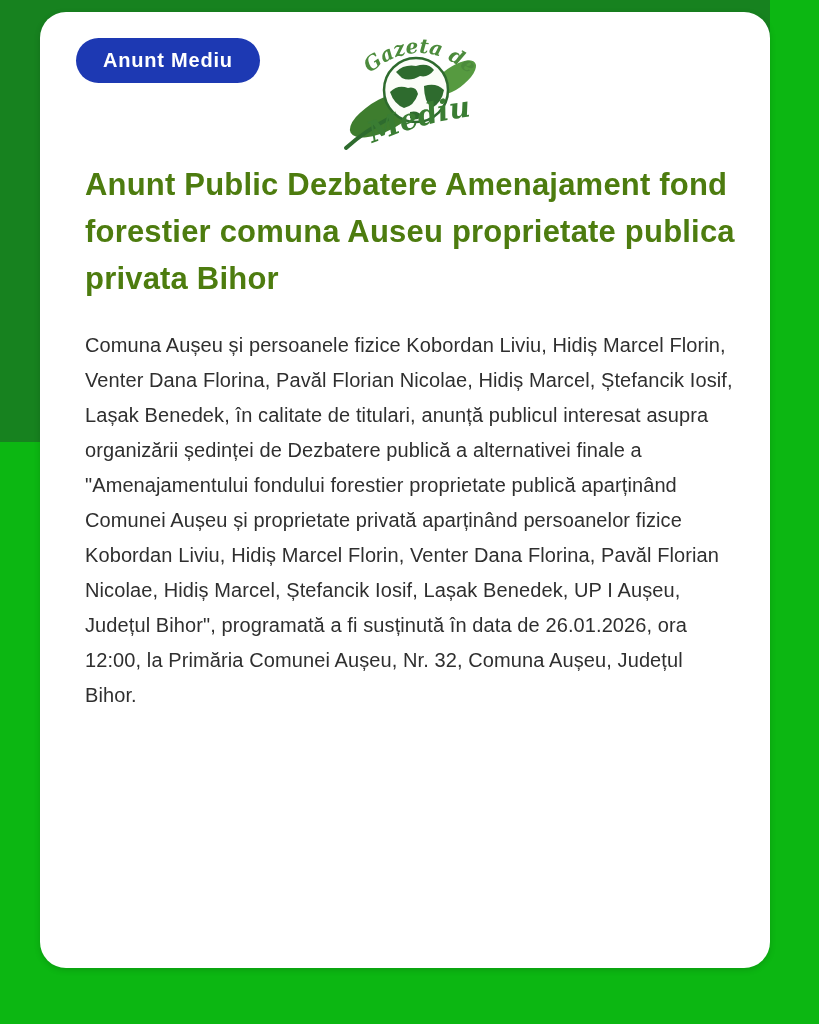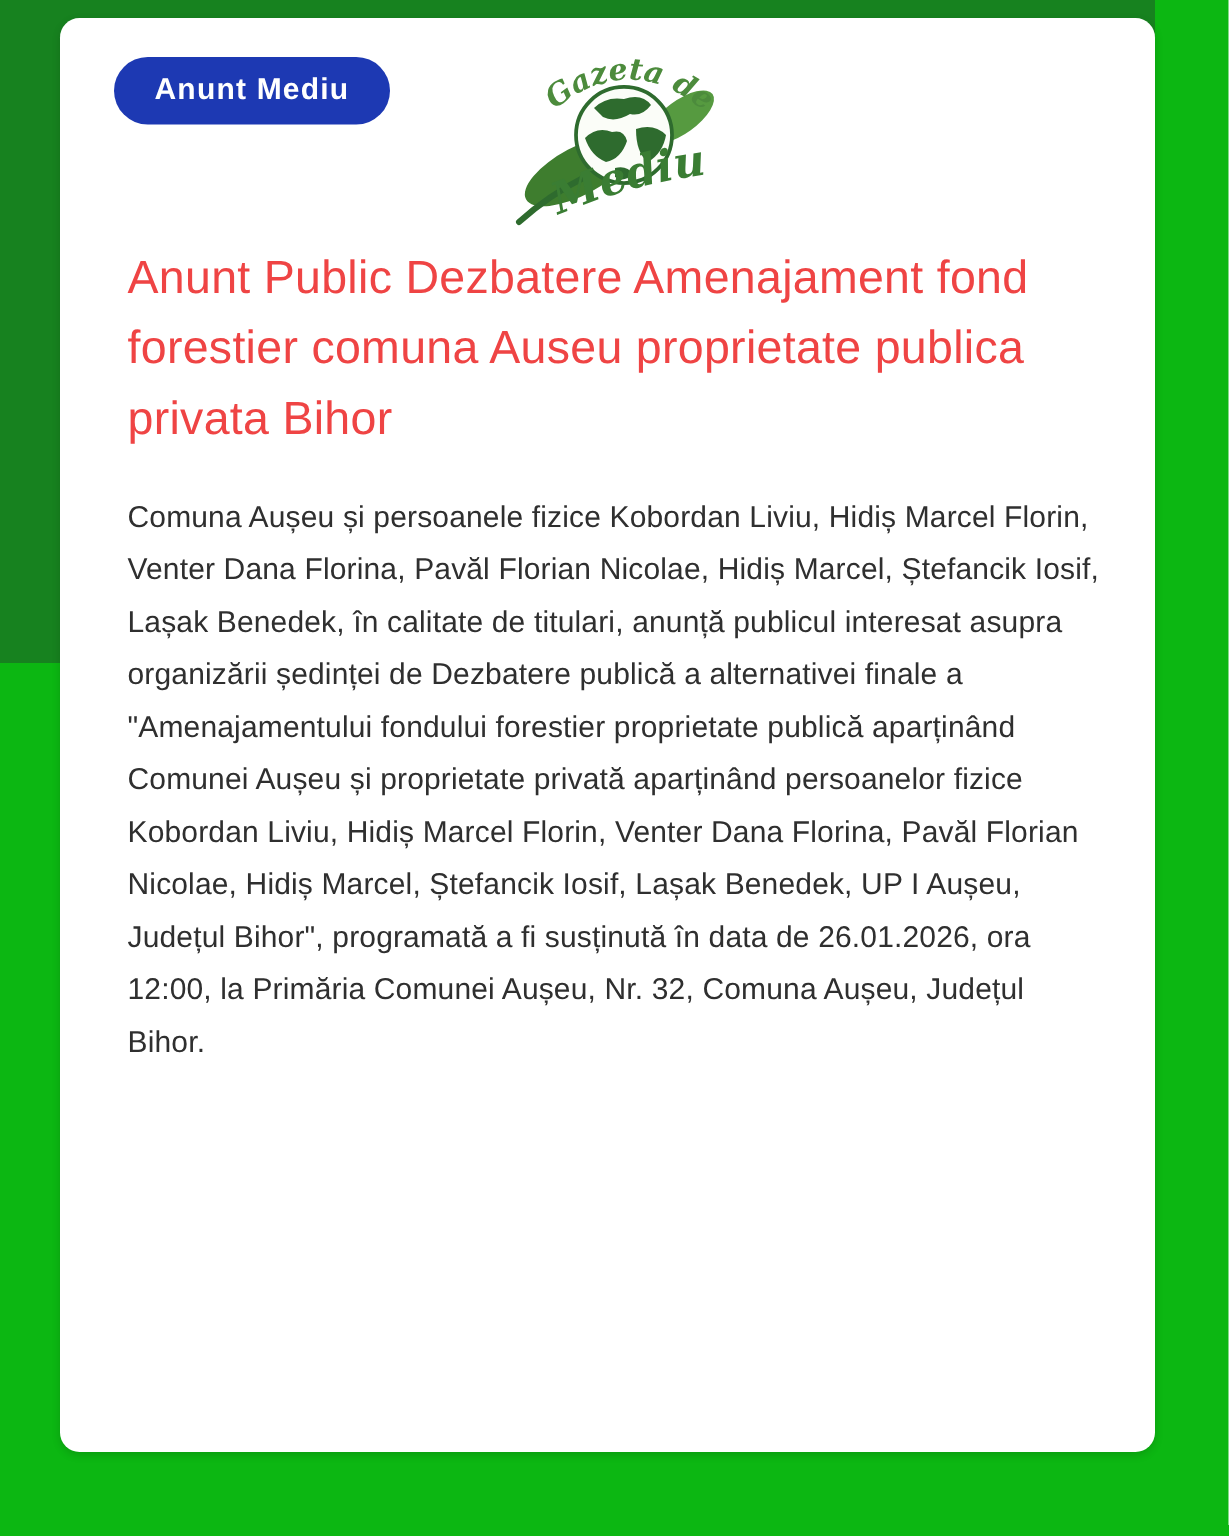--- a/index.html
+++ b/index.html
@@ -14,21 +14,21 @@
     position: absolute;
     left: 0; top: 0;
     width: 770px; height: 442px;
     background: #17821F;
   }
   .card {
     position: absolute;
     left: 40px; top: 12px;
     width: 730px; height: 956px;
     background: #ffffff;
-    border-radius: 13px;
+    border-radius: 26px;
     box-shadow: 0 2px 6px rgba(0,0,0,0.15);
   }
   .badge {
     position: absolute;
     left: 36px; top: 26px;
     background: #1D39B3;
     color: #ffffff;
     font-size: 20px;
     font-weight: 700;
     letter-spacing: 0.8px;
@@ -39,24 +39,24 @@
   .logo {
     position: absolute;
     left: 50%; top: 10px;
     transform: translateX(-50%);
     margin-left: 14px;
   }
   .heading {
     position: absolute;
     left: 45px; top: 128px;
     width: 656px;
-    color: #ef4444;
+    color: #4d7c0f;
     font-size: 31px;
     line-height: 47px;
-    font-weight: 400;
+    font-weight: 700;
     letter-spacing: 0.2px;
   }
   .body-text {
     position: absolute;
     left: 45px; top: 296px;
     width: 652px;
     color: #2F2F2F;
     font-size: 20px;
     line-height: 35px;
     letter-spacing: 0.1px;

